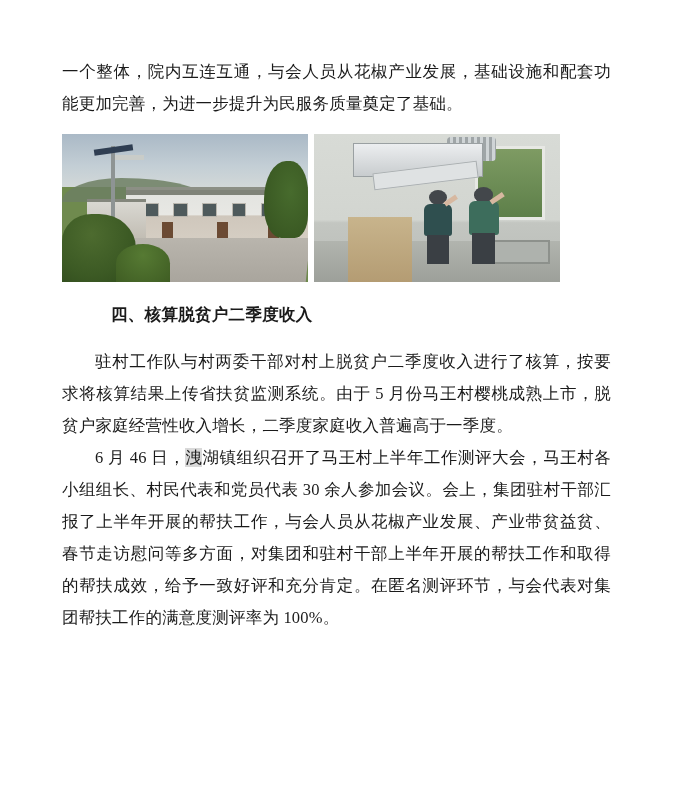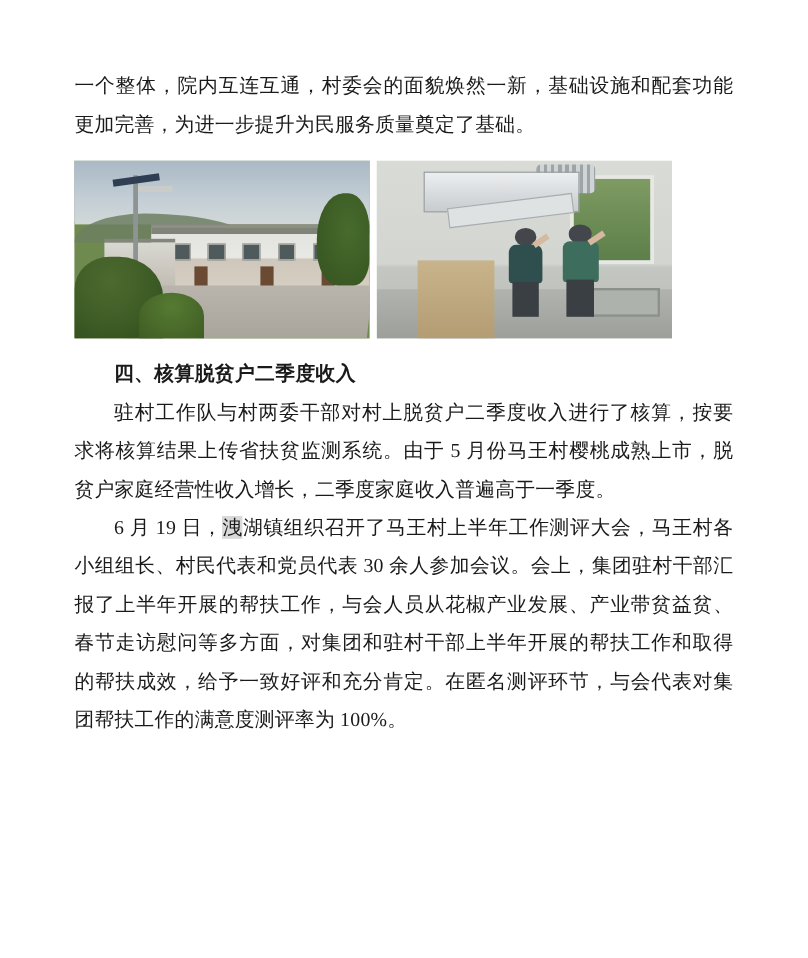--- a/index.html
+++ b/index.html
@@ -27,21 +27,21 @@
     font-size: 16.5px;
     line-height: 32px;
     text-align: justify;
     text-justify: inter-ideograph;
     letter-spacing: 0.2px;
   }
   p.body-text.indent {
     text-indent: 2em;
   }
   h2.section-heading {
-    margin: 0;
+    margin: 16px;
     font-size: 16.5px;
     line-height: 32px;
     font-weight: bold;
     text-indent: 2em;
     font-family: Liberation Sans, sans-serif;
     letter-spacing: 0.3px;
   }
   .figure-row {
     display: flex;
     gap: 6px;
@@ -188,21 +188,21 @@
   
   .highlight {
     background: #d9d9d9;
   }
 </style>
 </head>
 <body>
 
 <div class="page">
 
-  <p class="body-text">一个整体，院内互连互通，村委会的面貌焕然一新，基础设施和配套功能更加完善，为进一步提升为民服务质量奠定了基础。</p>
+  <p class="body-text">一个整体，院内互连互通，与会人员从花椒产业发展，基础设施和配套功能更加完善，为进一步提升为民服务质量奠定了基础。</p>
 
   <div class="figure-row">
     <div class="photo ph1">
       <div class="sky"></div>
       <div class="far-hill"></div>
       <div class="building">
         <div class="roofline"></div>
         <div class="win" style="left:10%"></div>
         <div class="win" style="left:26%"></div>
         <div class="win" style="left:42%"></div>
@@ -244,15 +244,15 @@
         <div class="arm"></div>
       </div>
     </div>
   </div>
 
   <h2 class="section-heading">四、核算脱贫户二季度收入</h2>
 
   <p class="body-text indent">驻村工作队与村两委干部对村上脱贫户二季度收入进行了核算，按要求将核算结果上传省扶贫监测系统。由于 5 月份马王村樱桃成熟上市，脱贫户家庭经营性收入增长，二季度家庭收入普遍高于一季度。</p>
 
 
-  <p class="body-text indent"><span>6 月 19 日，</span><span class="highlight">洩</span><span>湖镇组织召开了马王村上半年工作测评大会，马王村各小组组长、村民代表和党员代表 30 余人参加会议。会上，集团驻村干部汇报了上半年开展的帮扶工作，与会人员从花椒产业发展、产业带贫益贫、春节走访慰问等多方面，对集团和驻村干部上半年开展的帮扶工作和取得的帮扶成效，给予一致好评和充分肯定。在匿名测评环节，与会代表对集团帮扶工作的满意度测评率为 100%。</span></p>
+  <p class="body-text indent"><span>6 月 46 日，</span><span class="highlight">洩</span><span>湖镇组织召开了马王村上半年工作测评大会，马王村各小组组长、村民代表和党员代表 30 余人参加会议。会上，集团驻村干部汇报了上半年开展的帮扶工作，与会人员从花椒产业发展、产业带贫益贫、春节走访慰问等多方面，对集团和驻村干部上半年开展的帮扶工作和取得的帮扶成效，给予一致好评和充分肯定。在匿名测评环节，与会代表对集团帮扶工作的满意度测评率为 100%。</span></p>
 
 </div>
 
 </body></html>

